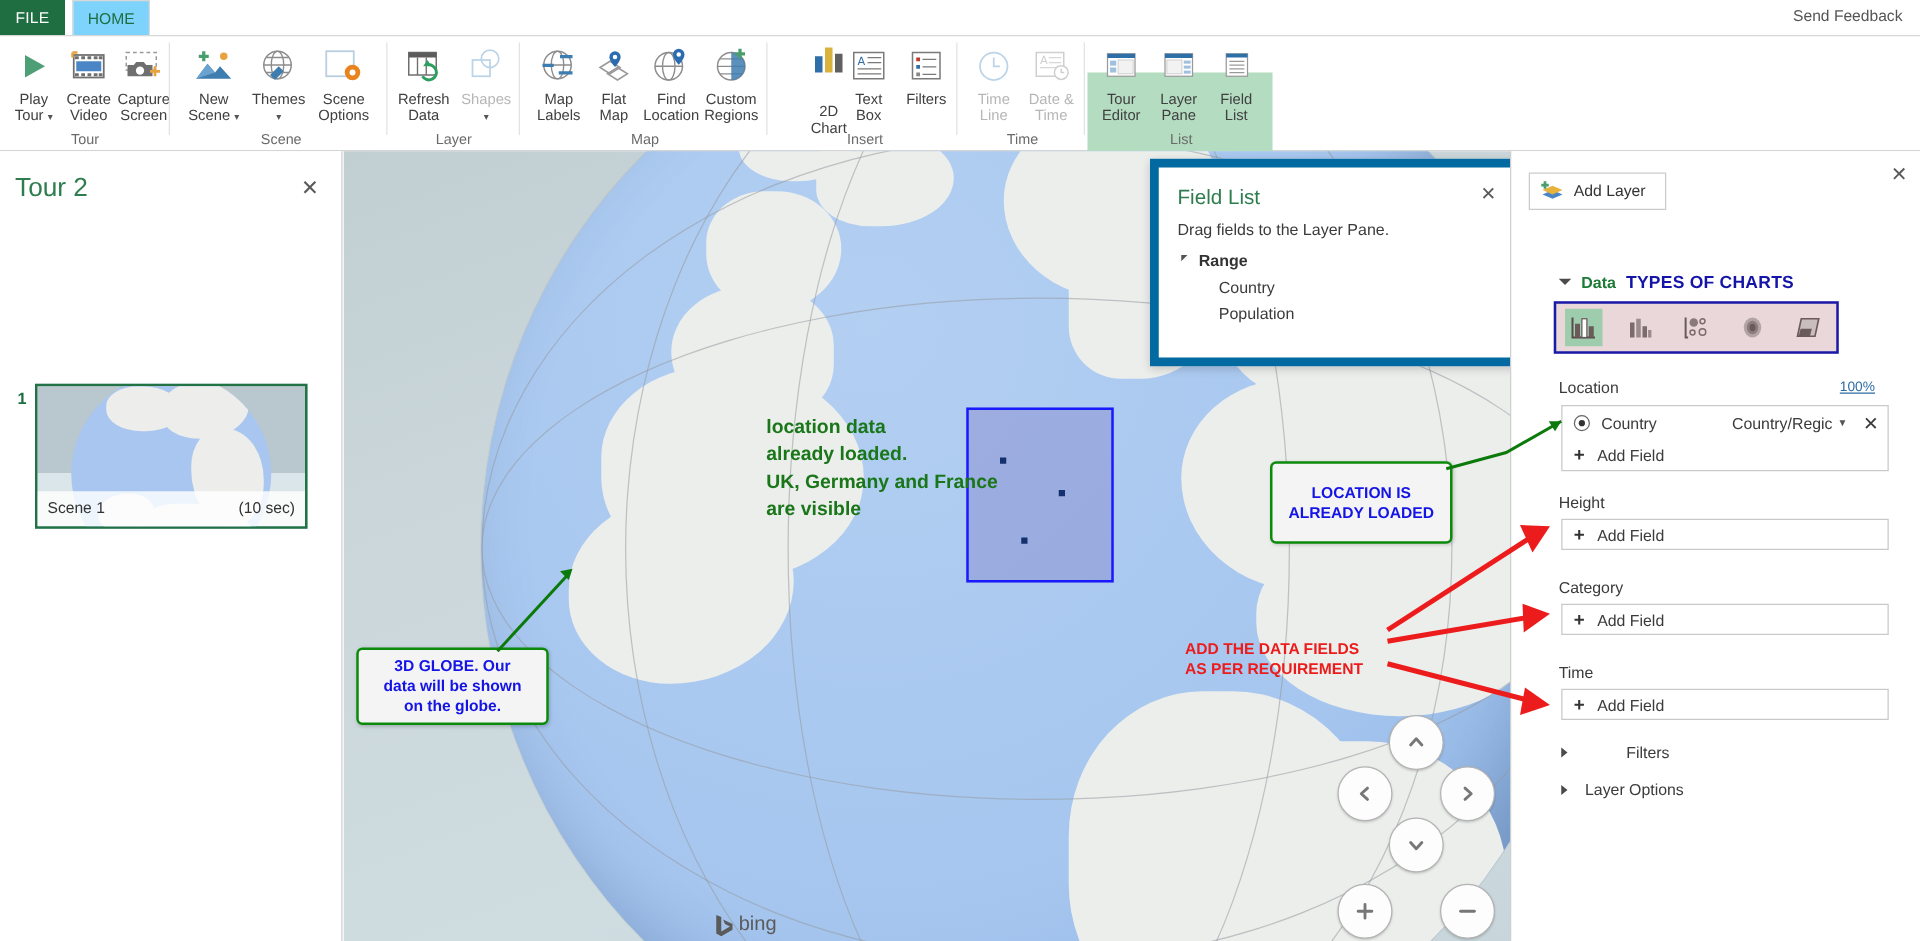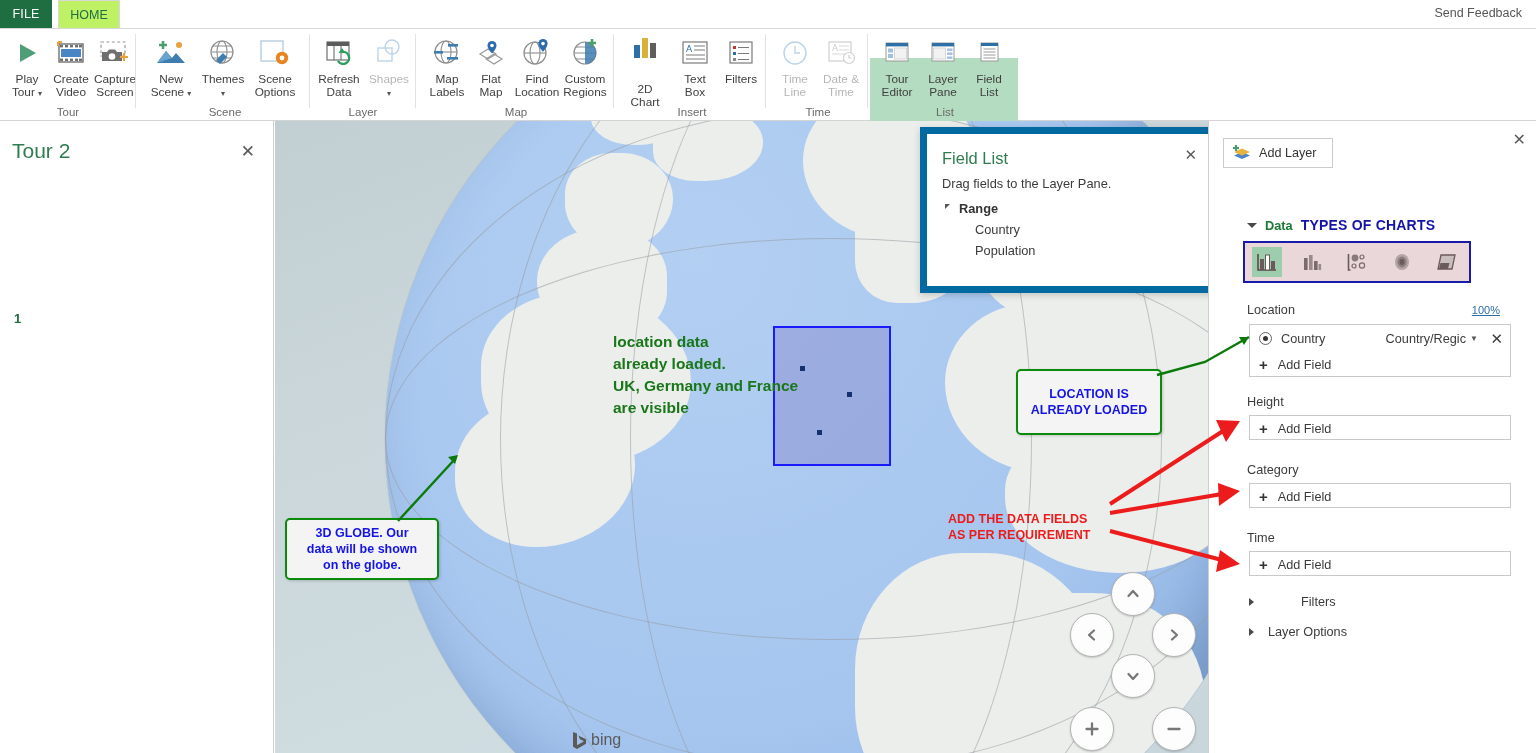--- a/index.html
+++ b/index.html
@@ -8,21 +8,21 @@
     font-family:"Liberation Sans","DejaVu Sans",sans-serif;
     font-size:13px;color:#3b3b3b;background:#ffffff;
     -webkit-font-smoothing:antialiased;
   }
   .app{position:relative;width:1536px;height:753px;}
 
   
   .tabbar{position:absolute;left:0;top:0;width:1536px;height:28px;background:#ffffff;}
   .tab-file{position:absolute;left:0;top:0;width:52px;height:28px;background:#1e6e42;
     color:#fff;font-size:12.5px;display:flex;align-items:center;justify-content:center;letter-spacing:.2px;}
-  .tab-home{position:absolute;left:58px;top:0;width:62px;height:28px;background:#bef264;
+  .tab-home{position:absolute;left:58px;top:0;width:62px;height:28px;background:#7dd3fc;
     color:#1e6e42;font-size:12.5px;display:flex;align-items:center;justify-content:center;
     border:1px solid #d8d8d8;border-bottom:none;box-sizing:border-box;}
   .sendfeedback{position:absolute;right:14px;top:6px;font-size:12.5px;color:#555;}
 
   
   .ribbon{position:absolute;left:0;top:28px;width:1536px;height:92px;background:#ffffff;
     border-bottom:1px solid #d4d4d4;}
   .ribbon-line{position:absolute;left:0;top:0;width:1536px;height:1px;background:#d8d8d8;}
   .rgroup{position:absolute;top:0;height:92px;}
   .rgroup .sep{position:absolute;right:0;top:6px;width:1px;height:74px;background:#e2e2e2;}
@@ -307,21 +307,21 @@
             <path d="M24 1 v8 M20 5 h8" stroke="#4a9e6e" stroke-width="2.6" fill="none"></path>
           </svg>
         </div>
         <div class="lbl">Custom<br>Regions</div>
       </div>
       <div class="gname">Map</div>
       <div class="sep"></div>
     </div>
 
     <div class="rgroup" style="left:618px;width:148px;">
-      <div class="rbtn" style="left:0;gap:20px;">
+      <div class="rbtn" style="left:18px;gap:20px;">
         <div class="ico">
           <svg width="30" height="28" viewBox="0 0 30 28">
             <rect x="4" y="11" width="6" height="13" fill="#2f6fa8"></rect>
             <rect x="12" y="4" width="6" height="20" fill="#d9b23c"></rect>
             <rect x="20" y="9" width="6" height="15" fill="#5f5f5f"></rect>
           </svg>
         </div>
         <div class="lbl">2D<br>Chart</div>
       </div>
       <div class="rbtn" style="left:50px;">
@@ -423,20 +423,35 @@
         <div class="lbl">Field<br>List</div>
       </div>
       <div class="gname">List</div>
     </div>
   </div>
 
   <div class="tourpane">
     <div class="tourtitle">Tour 2</div>
     <div class="tourclose">✕</div>
     <div class="scene-num">1</div>
+    <div class="scene-thumb">
+      <div class="sky"></div>
+      <div class="ball">
+        <div class="land" style="left:28px;top:10px;width:60px;height:36px;"></div>
+        <div class="land" style="left:72px;top:6px;width:70px;height:46px;border-radius:50% 40% 60% 45%;"></div>
+        <div class="land" style="left:96px;top:44px;width:58px;height:78px;border-radius:40% 55% 45% 60%;"></div>
+        <div class="land" style="left:22px;top:96px;width:44px;height:30px;border-radius:55% 45% 60% 40%;"></div>
+        <div class="land" style="left:56px;top:104px;width:90px;height:48px;border-radius:35% 60% 50% 45%;"></div>
+
+      </div>
+      <div class="scene-cap">
+        <div class="n">Scene 1</div>
+        <div class="d">(10 sec)</div>
+      </div>
+    </div>
 
   </div>
 
   <div class="mapwrap">
     <div class="globe">
 
       <div class="ln" style="left:418px;top:96px;width:170px;height:150px;border-radius:50% 40% 45% 55%;"></div>
       <div class="ln" style="left:470px;top:190px;width:120px;height:120px;border-radius:45% 55% 60% 40%;"></div>
 
       <div class="ln" style="left:206px;top:96px;width:90px;height:56px;border-radius:55% 45% 50% 50%;"></div>

